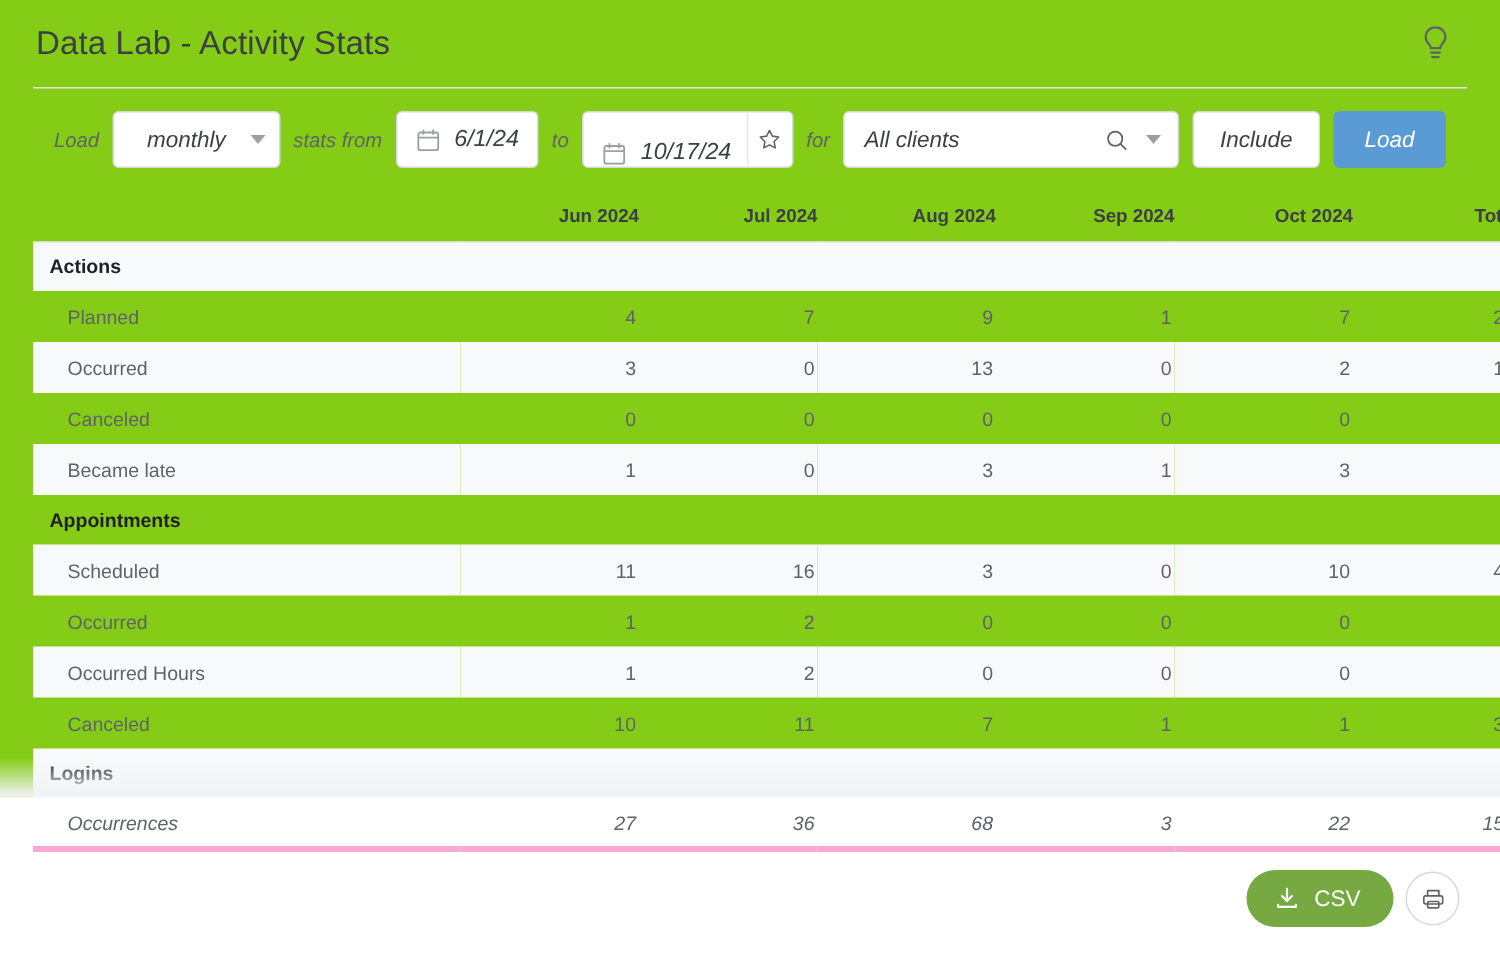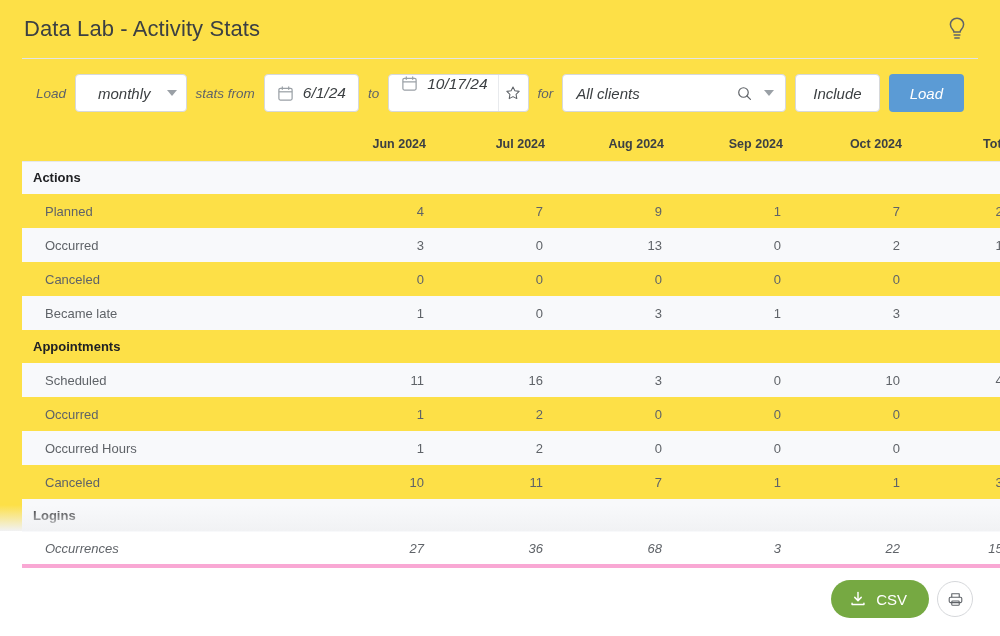--- a/index.html
+++ b/index.html
@@ -6,21 +6,21 @@
   html, body {
     margin: 0; padding: 0;
     width: 1000px; height: 636px;
     background: #ffffff;
     font-family: "Liberation Sans", sans-serif;
     overflow: hidden;
   }
   .page {
     position: relative;
     width: 1000px; height: 531px;
-    background: #fde047;
+    background: #84cc16;
   }
 
   
   .header {
     position: relative;
     height: 58px;
     padding: 0 22px;
     display: flex;
     align-items: center;
     justify-content: space-between;
@@ -93,21 +93,21 @@
   .date-group {
     display: flex;
     align-items: stretch;
     border: 1px solid #d6d8db;
     border-radius: 4px;
     height: 38px;
     background: #fff;
     overflow: hidden;
   }
   .date-group .inner {
-    display: flex; align-items: flex-start;
+    display: flex; align-items: flex-end;
     padding: 0 10px 0 12px;
     gap: 9px;
     font-size: 15.5px;
     color: #3c4043;
   }
   .star-btn {
     display: flex; align-items: center; justify-content: center;
     width: 30px;
     border-left: 1px solid #e8eaed;
     cursor: pointer;

